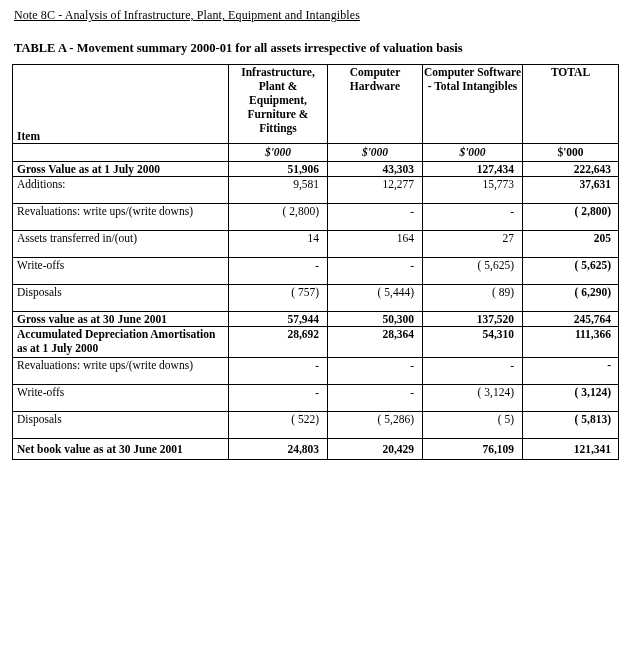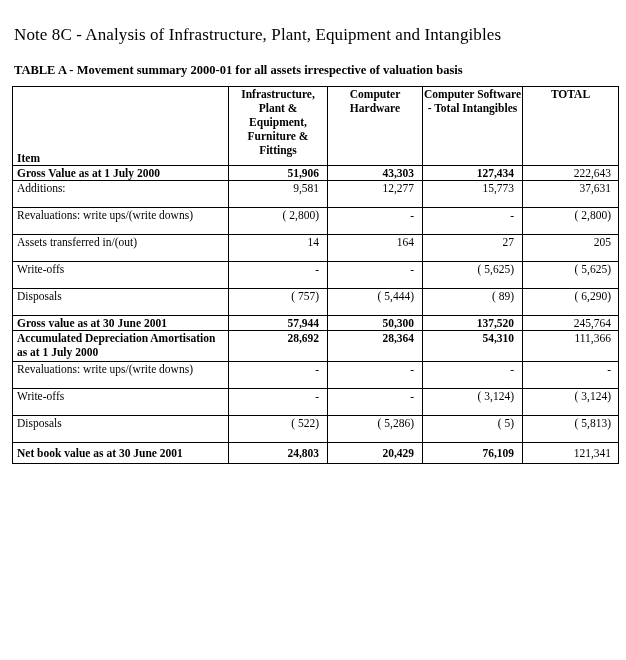--- a/index.html
+++ b/index.html
@@ -15,22 +15,23 @@
     overflow: hidden;
   }
   .page {
     position: relative;
     width: 626px;
     height: 660px;
     box-sizing: border-box;
     padding: 8px 10px 0 10px;
   }
   .note-heading {
-    font-size: 17px;
-    margin: 17px 0 0 4px;
+    font-size: 12px;
+    text-decoration: underline;
+    margin: 0 0 0 4px;
     letter-spacing: 0.1px;
     white-space: nowrap;
   }
   .table-title {
     font-size: 12.5px;
     font-weight: bold;
     margin: 18px 0 8px 4px;
     white-space: nowrap;
   }
   table.fin {
@@ -90,21 +91,21 @@
   }
   tbody td.label {
     text-align: left;
     padding-left: 4px;
   }
   tbody td.num {
     text-align: right;
     padding-right: 8px;
   }
   tbody td.num.total {
-    font-weight: normal;
+    font-weight: bold;
     padding-right: 7px;
   }
   tr.bold td { font-weight: bold; }
   tr.tall td { height: 26px; }
   tr.tall2 td { height: 30px; }
   tr.compact td { padding-top: 3px; padding-bottom: 3px; }
   .two-line { line-height: 14px; }
 </style>
 </head>
 <body>
@@ -124,20 +125,27 @@
       <col class="col-total">
     </colgroup>
     <thead>
       <tr>
         <td class="hdr-item">Item</td>
         <td>Infrastructure, Plant &amp; Equipment, Furniture &amp; Fittings</td>
         <td>Computer Hardware</td>
         <td>Computer Software - Total Intangibles</td>
         <td>TOTAL</td>
       </tr>
+      <tr class="units">
+        <td class="hdr-item"></td>
+        <td>$'000</td>
+        <td>$'000</td>
+        <td>$'000</td>
+        <td class="units-total">$'000</td>
+      </tr>
     </thead>
     <tbody>
 
       <tr class="bold">
         <td class="label">Gross Value as at 1 July 2000</td>
         <td class="num">51,906</td>
         <td class="num">43,303</td>
         <td class="num">127,434</td>
         <td class="num total">222,643</td>
       </tr>

